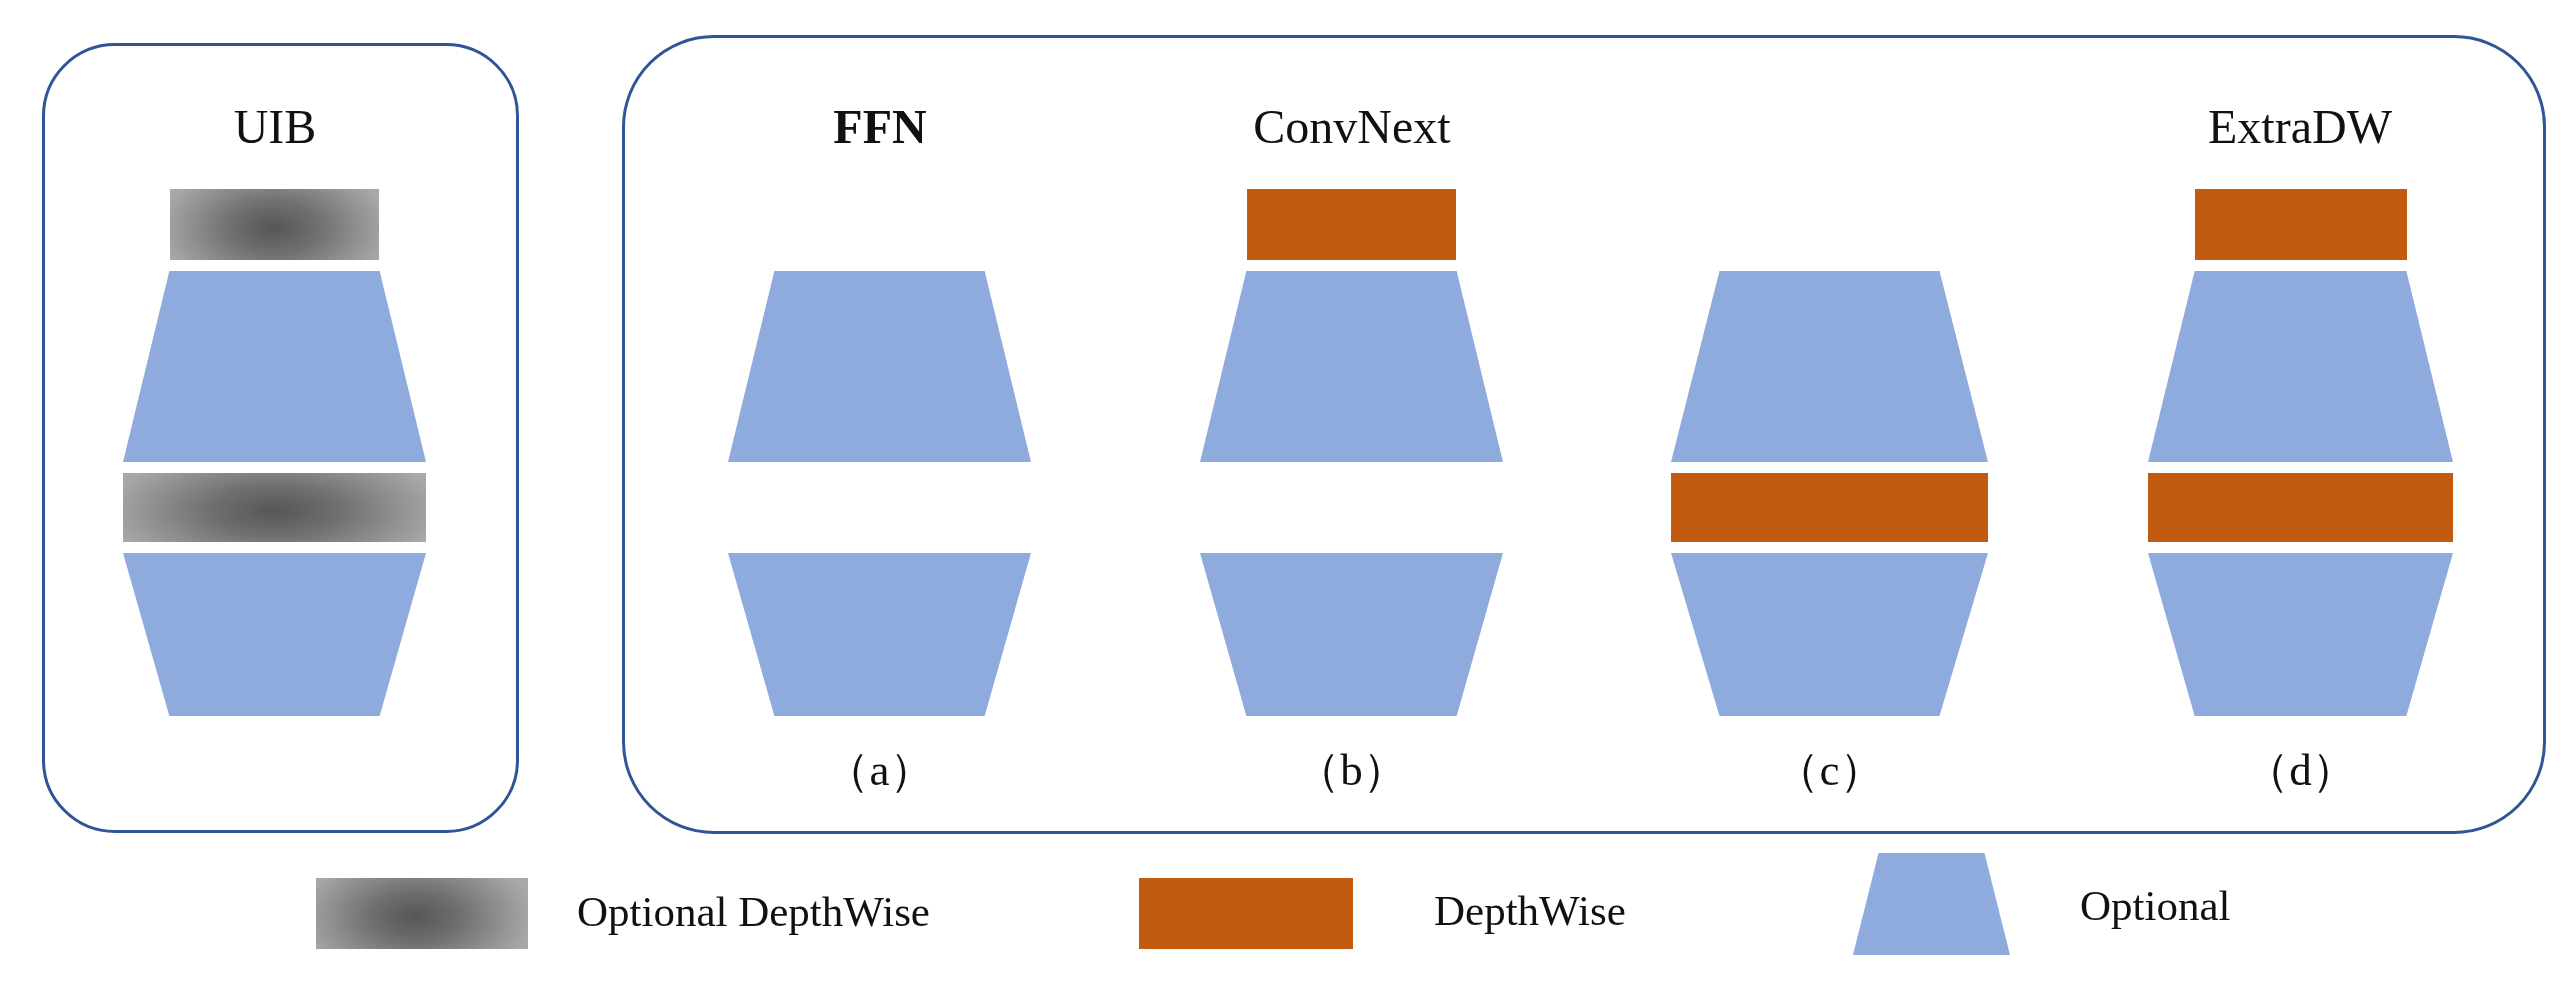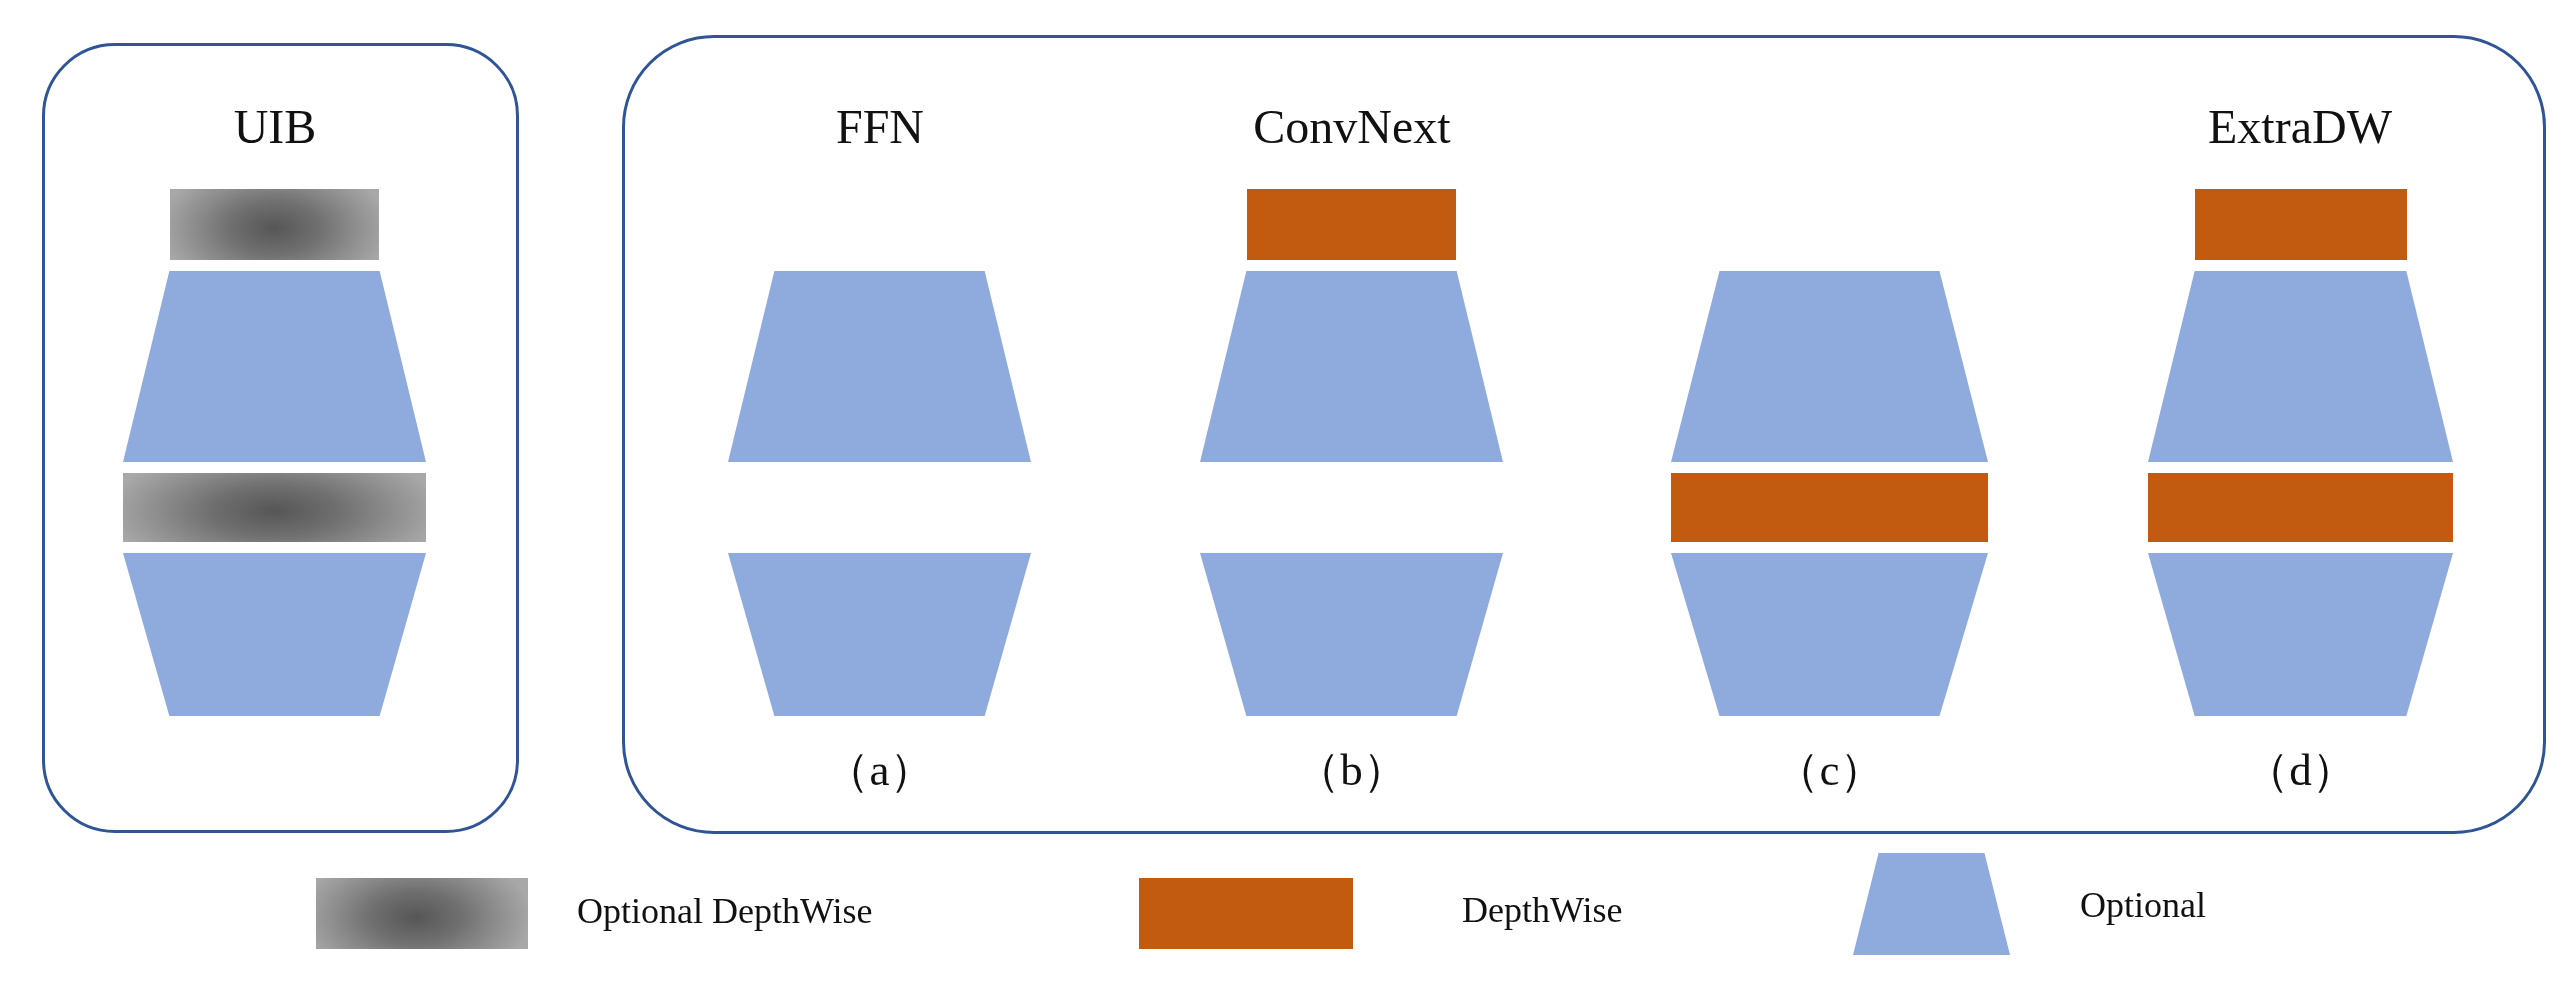--- a/index.html
+++ b/index.html
@@ -71,42 +71,42 @@
   .layer.expand {
     clip-path: polygon(15.3% 0%, 84.7% 0%, 100% 100%, 0% 100%);
   }
   .layer.contract {
     clip-path: polygon(0% 0%, 100% 0%, 84.7% 100%, 15.3% 100%);
   }
   .legend-label {
     position: absolute;
     height: 71px;
     line-height: 71px;
-    font-size: 36px;
+    font-size: 43px;
     white-space: nowrap;
   }
   .legend-swatch {
     position: absolute;
   }
   #legend-swatch-optional-depthwise {
     left: 316px; top: 878px; width: 212px; height: 71px;
     background: radial-gradient(ellipse 55% 95% at 47% 55%,
       #565656 0%, #6f6f6f 38%, #8d8d8d 70%, #a8a8a8 100%);
   }
   #legend-swatch-depthwise {
     left: 1139px; top: 878px; width: 214px; height: 71px;
     background: var(--dw, #C25A10);
   }
   #legend-swatch-pointwise {
     left: 1853px; top: 853px; width: 157px; height: 102px;
     background: var(--pw, #8FAADC);
     clip-path: polygon(16.3% 0%, 83.7% 0%, 100% 100%, 0% 100%);
   }
   #legend-label-optional-depthwise { left: 577px;  top: 876px; }
-  #legend-label-depthwise          { left: 1434px; top: 875px; margin-left: 28px; }
+  #legend-label-depthwise          { left: 1434px; top: 875px; }
   #legend-label-pointwise          { left: 2080px; top: 870px; }
 </style>
 </head>
 <body>
 
 <div id="canvas" style="--pw: #8FAADC; --dw: #C25A10; --border: #2F5597; --text: #111111; --bg: #FFFFFF;">
   <div id="left-panel" class="panel"></div>
   <div id="right-panel" class="panel"></div>
 
   <div class="legend-swatch" id="legend-swatch-optional-depthwise"></div>
@@ -115,21 +115,21 @@
   <div class="legend-swatch" id="legend-swatch-depthwise"></div>
   <div class="legend-label" id="legend-label-depthwise">DepthWise</div>
 
   <div class="legend-swatch" id="legend-swatch-pointwise"></div>
   <div class="legend-label" id="legend-label-pointwise">Optional</div>
 <div class="block-title" style="left: -110px; width: 770px;">UIB</div>
     <div class="layer odw" style="left: 170px; top: 189px; width: 209px; height: 71px;"></div>
     <div class="layer pw expand" style="left: 123px; top: 271px; width: 303px; height: 191px;"></div>
     <div class="layer odw" style="left: 123px; top: 473px; width: 303px; height: 69px;"></div>
     <div class="layer pw contract" style="left: 123px; top: 553px; width: 303px; height: 163px;"></div>
-    <div class="block-title" style="left: 495px; width: 770px;">FFN</div>
+    <div class="block-title" style="left: 495px; width: 770px; font-weight: bold;">FFN</div>
     <div class="layer pw expand" style="left: 728px; top: 271px; width: 303px; height: 191px;"></div>
     <div class="layer pw contract" style="left: 728px; top: 553px; width: 303px; height: 163px;"></div>
     <div class="block-caption" style="left: 687px; width: 385px;">（a）</div>
     <div class="block-title" style="left: 967px; width: 770px;">ConvNext</div>
     <div class="layer dwc" style="left: 1247px; top: 189px; width: 209px; height: 71px;"></div>
     <div class="layer pw expand" style="left: 1200px; top: 271px; width: 303px; height: 191px;"></div>
     <div class="layer pw contract" style="left: 1200px; top: 553px; width: 303px; height: 163px;"></div>
     <div class="block-caption" style="left: 1159px; width: 385px;">（b）</div>
     <div class="layer pw expand" style="left: 1671px; top: 271px; width: 317px; height: 191px;"></div>
     <div class="layer dwc" style="left: 1671px; top: 473px; width: 317px; height: 69px;"></div>

